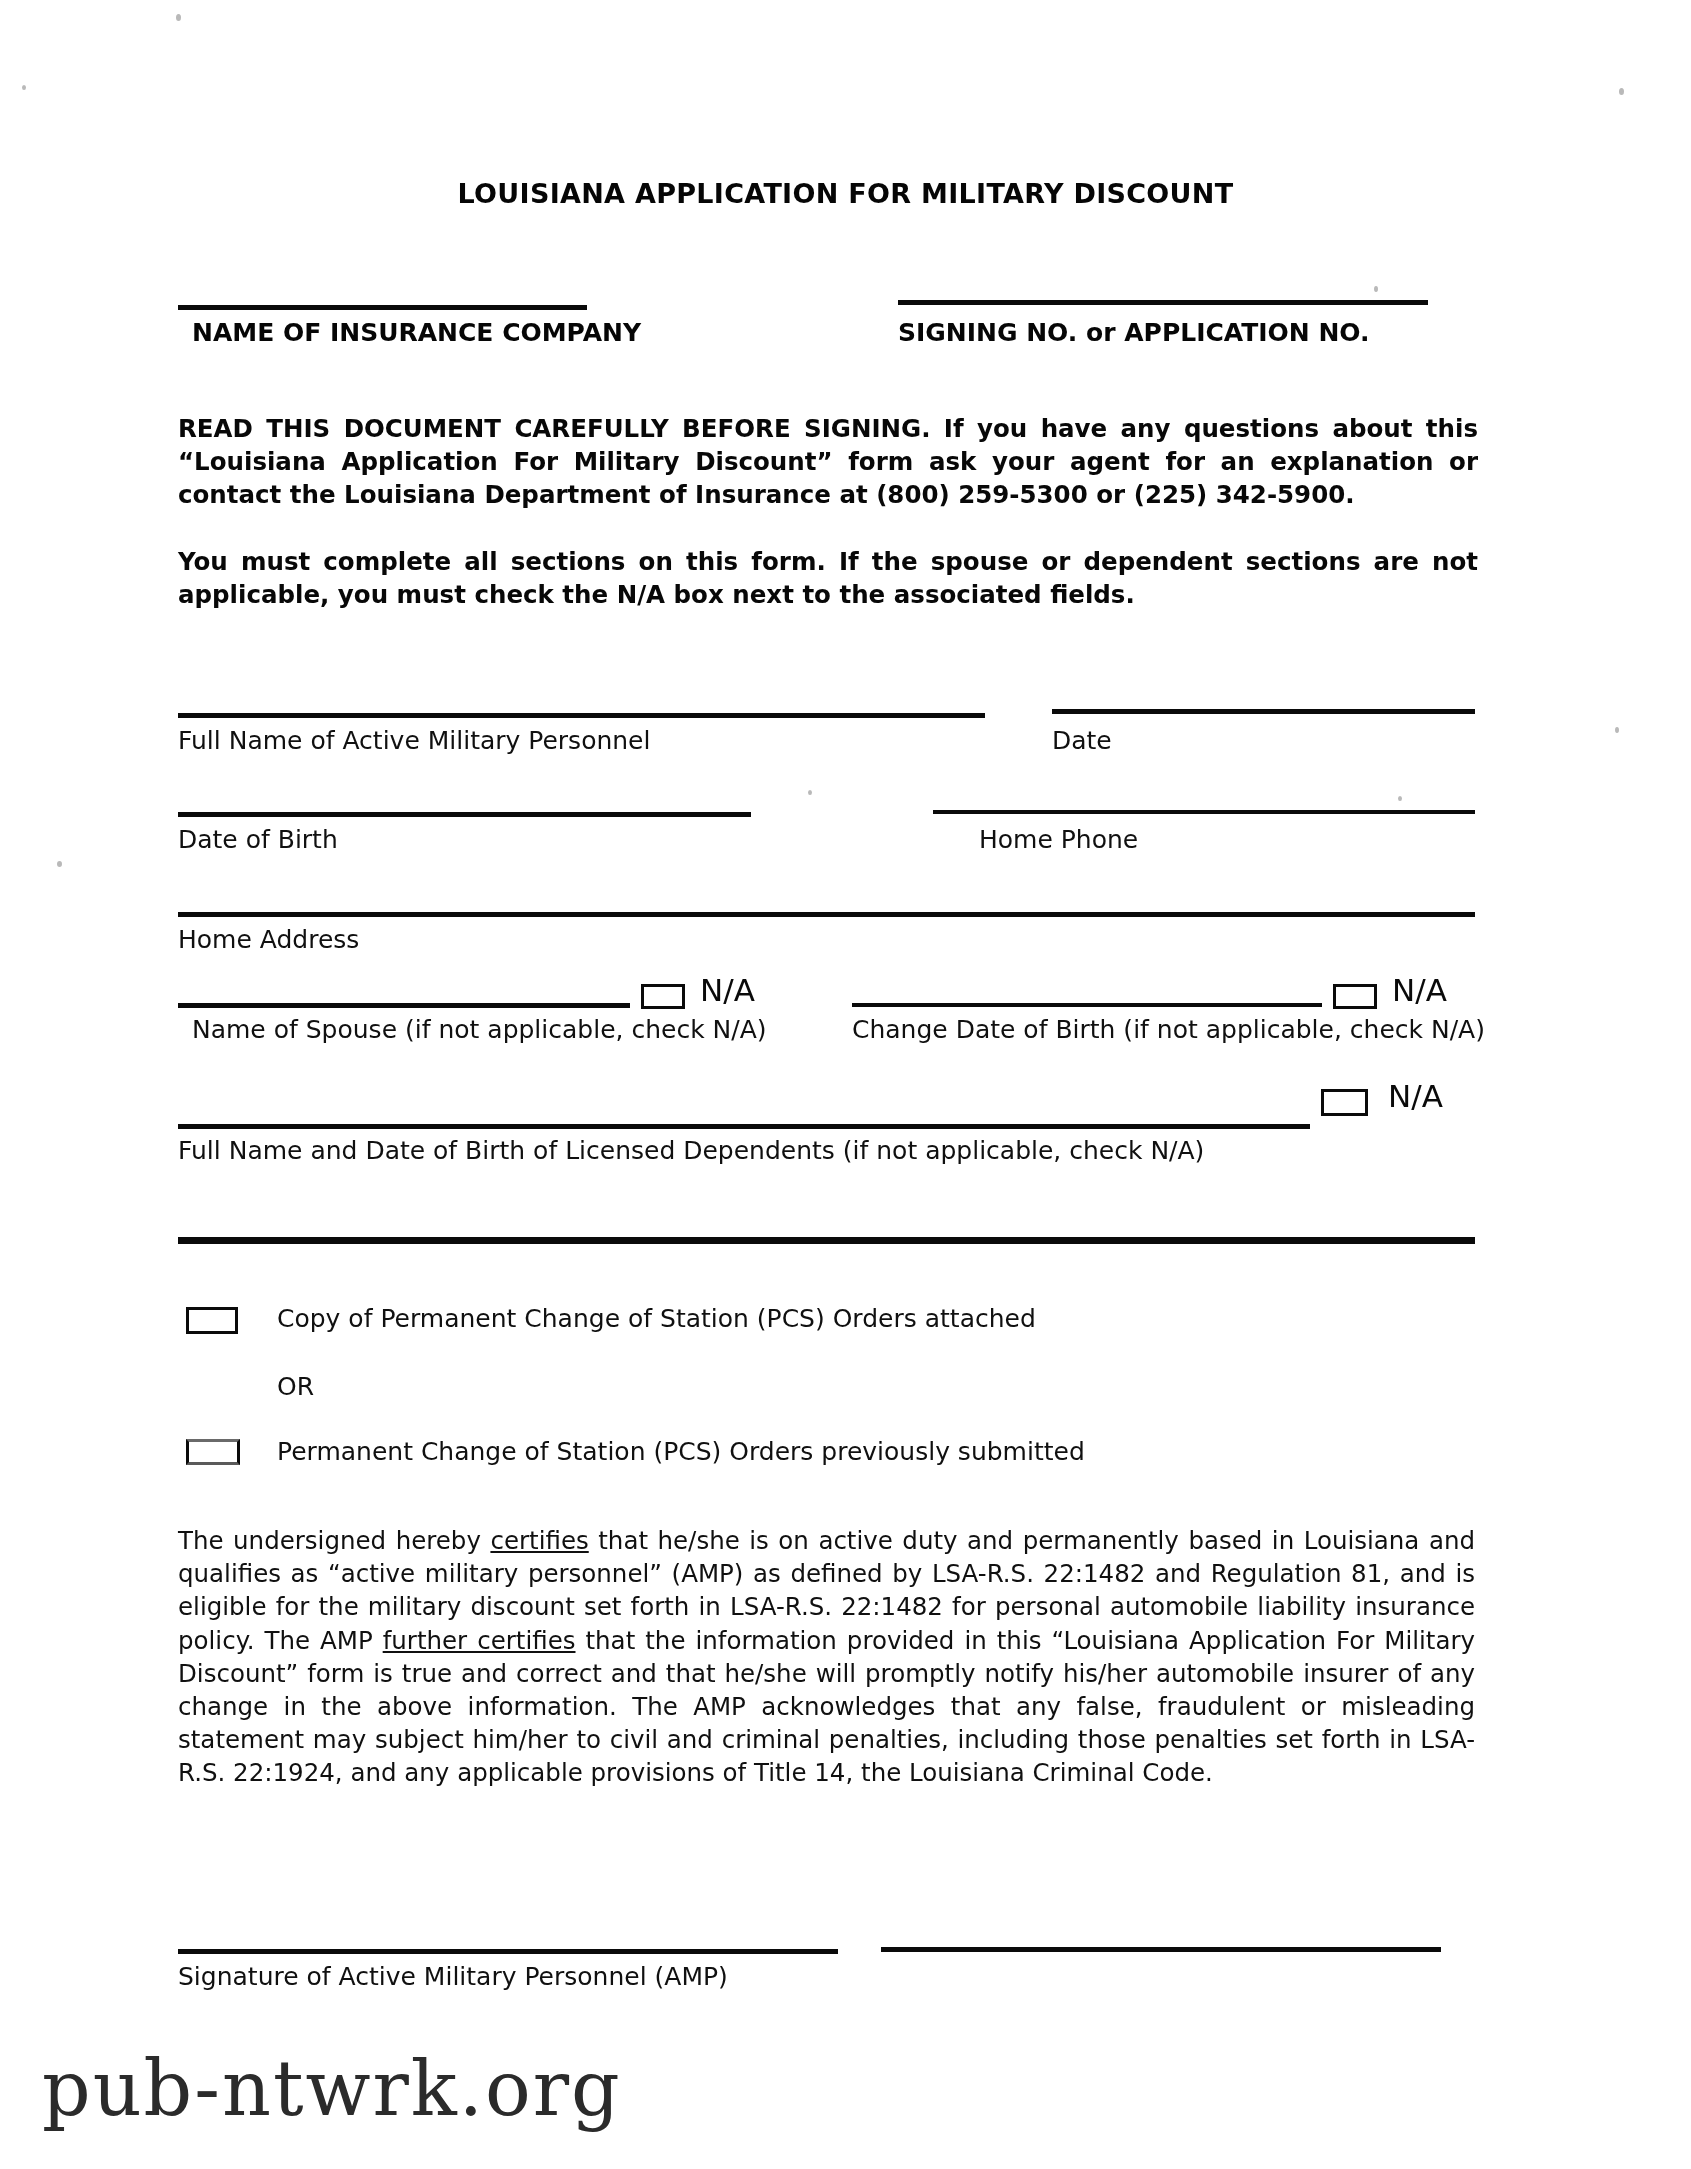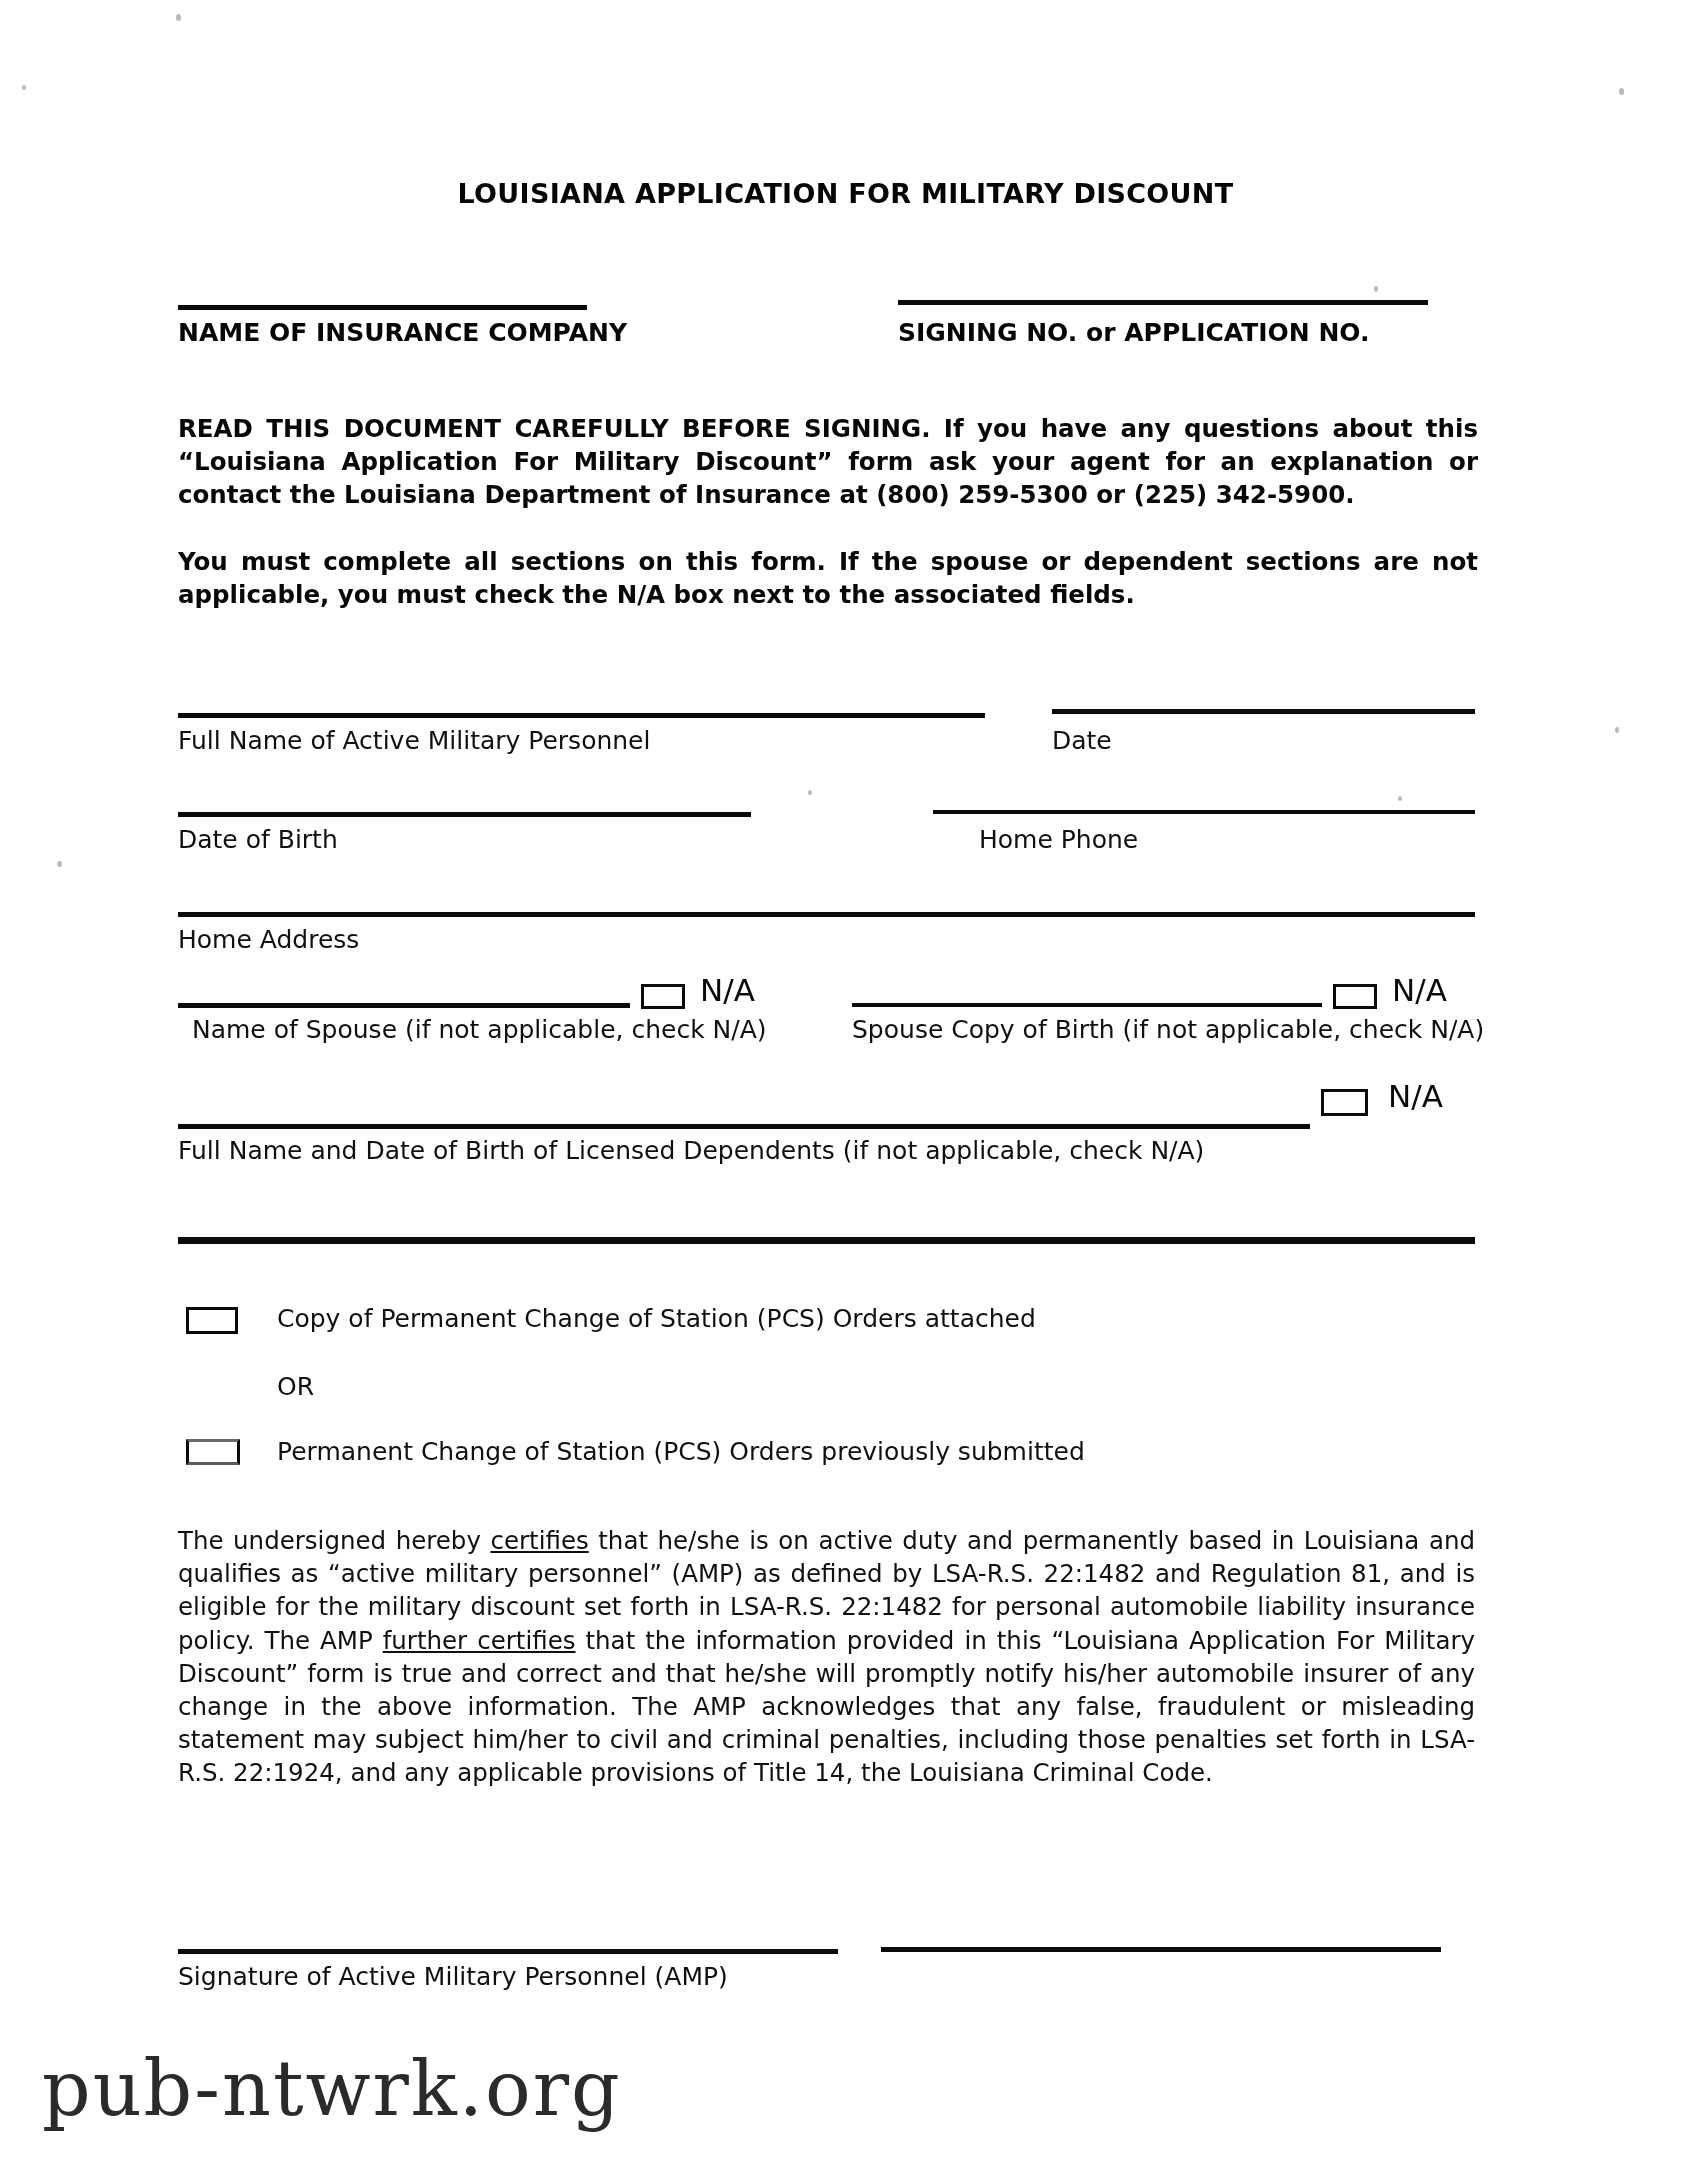--- a/index.html
+++ b/index.html
@@ -152,21 +152,21 @@
   <div class="speck" style="left:22px; top:85px; width:4px; height:5px;"></div>
   <div class="speck" style="left:1374px; top:286px; width:4px; height:6px;"></div>
   <div class="speck" style="left:1615px; top:727px; width:4px; height:6px;"></div>
   <div class="speck" style="left:57px; top:861px; width:5px; height:6px;"></div>
   <div class="speck" style="left:808px; top:790px; width:4px; height:5px;"></div>
   <div class="speck" style="left:1398px; top:796px; width:4px; height:5px;"></div>
 
   <div class="doc-title">LOUISIANA APPLICATION FOR MILITARY DISCOUNT</div>
 
   <div class="rule" style="left:178px; top:305px; width:409px; height:5px;"></div>
-  <div class="field-caption" style="left:178px; top:318px;">NAME OF INSURANCE COMPANY</div>
+  <div class="field-caption" style="left:192px; top:318px;">NAME OF INSURANCE COMPANY</div>
 
   <div class="rule" style="left:898px; top:300px; width:530px; height:5px;"></div>
   <div class="field-caption" style="left:898px; top:318px;">SIGNING NO. or APPLICATION NO.</div>
 
   <div class="para-bold" style="left:178px; top:412px; width:1300px;">READ THIS DOCUMENT CAREFULLY BEFORE SIGNING.  If you have any questions about this “Louisiana Application For Military Discount” form ask your agent for an explanation or contact the Louisiana Department of Insurance at (800) 259-5300 or (225) 342-5900.</div>
 
   <div class="para-bold" style="left:178px; top:545px; width:1300px;">You must complete all sections on this form.  If the spouse or dependent sections are not applicable, you must check the N/A box next to the associated fields.</div>
 
   <div class="rule" style="left:178px; top:713px; width:807px; height:5px;"></div>
   <div class="form-label" style="left:178px; top:726px;">Full Name of Active Military Personnel</div>
@@ -184,21 +184,21 @@
   <div class="form-label" style="left:178px; top:925px;">Home Address</div>
 
   <div class="rule" style="left:178px; top:1003px; width:452px; height:5px;"></div>
   <div class="na-box" style="left:641px; top:984px; width:44px; height:25px;"></div>
   <div class="na-text" style="left:700px; top:972px;">N/A</div>
   <div class="form-label" style="left:192px; top:1015px;text-align:center;">Name of Spouse (if not applicable, check N/A)</div>
 
   <div class="rule" style="left:852px; top:1003px; width:470px; height:4px;"></div>
   <div class="na-box" style="left:1333px; top:984px; width:44px; height:25px;"></div>
   <div class="na-text" style="left:1392px; top:972px;">N/A</div>
-  <div class="form-label" style="left:852px; top:1015px;">Spouse Copy of Birth (if not applicable, check N/A)</div>
+  <div class="form-label" style="left:852px; top:1015px;">Change Date of Birth (if not applicable, check N/A)</div>
 
   <div class="rule" style="left:178px; top:1124px; width:1132px; height:5px;"></div>
   <div class="na-box" style="left:1321px; top:1089px; width:47px; height:27px;"></div>
   <div class="na-text" style="left:1388px; top:1078px;">N/A</div>
   <div class="form-label" style="left:178px; top:1136px;">Full Name and Date of Birth of Licensed Dependents (if not applicable, check N/A)</div>
 
   <div class="rule" style="left:178px; top:1237px; width:1297px; height:7px;"></div>
 
   <div class="pcs-box" style="left:186px; top:1307px; width:52px; height:27px;"></div>
   <div class="pcs-label" style="left:277px; top:1304px;">Copy of Permanent Change of Station (PCS) Orders attached</div>

